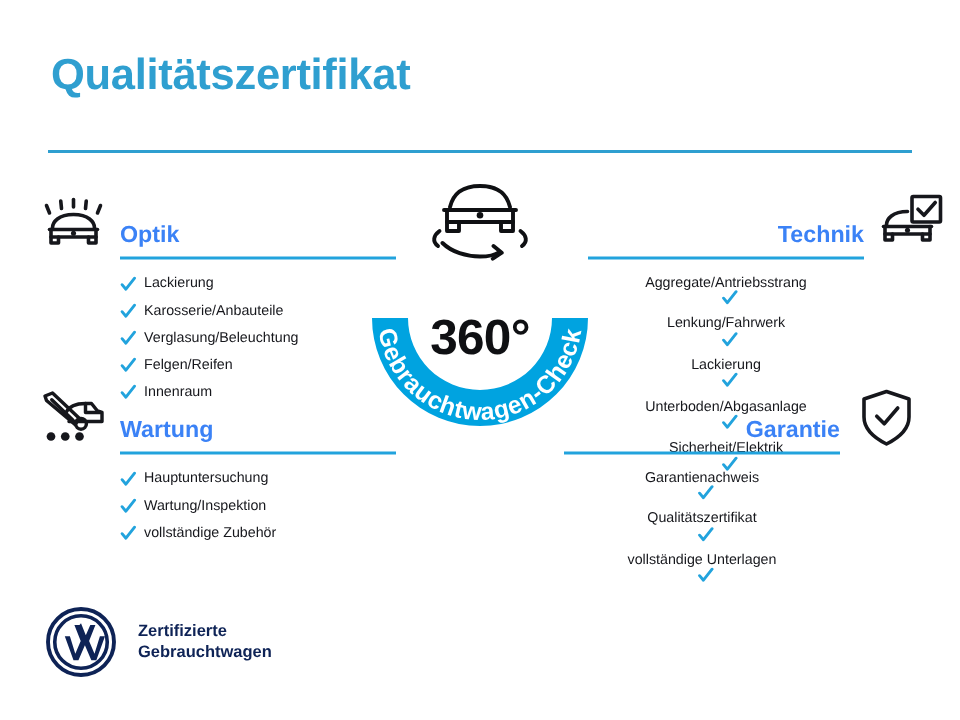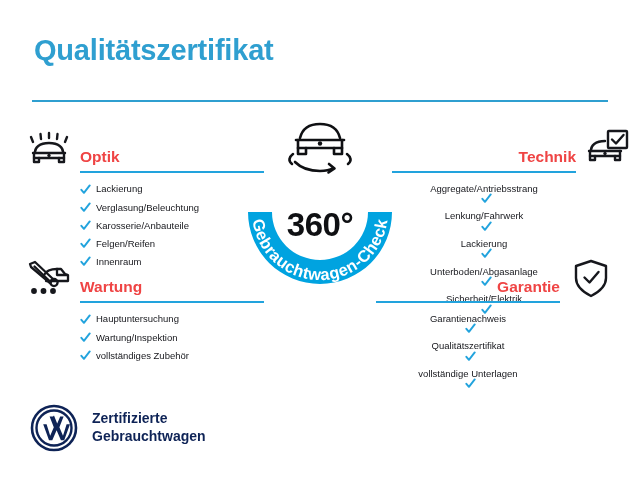--- a/index.html
+++ b/index.html
@@ -58,21 +58,21 @@
     height: 42px;
   }
   .block-tl .block-icon, .block-bl .block-icon { left: 2px; }
   .block-tr .block-icon, .block-br .block-icon { right: 2px; }
 
   .block-title {
     position: absolute;
     bottom: 8px;
     font-size: 15.5px;
     font-weight: bold;
-    color: #ef4444;
+    color: #3b82f6;
     white-space: nowrap;
   }
   .block-tl .block-title, .block-bl .block-title { left: 56px; }
   .block-tr .block-title, .block-br .block-title { right: 56px; }
 
   .head-rule {
     position: absolute;
     height: 1.6px;
     background: #22a3dd;
     bottom: 1px;
@@ -146,21 +146,21 @@
   .footer {
     position: absolute;
     left: 30px;
     top: 404px;
     display: flex;
     align-items: center;
   }
   .vw-logo { width: 48px; height: 48px; flex: 0 0 48px; }
   .footer-text {
     margin-left: 14px;
-    font-size: 14px;
+    font-size: 11px;
     font-weight: bold;
     color: #0e2356;
     line-height: 1.28;
     white-space: nowrap;
   }
 </style>
 </head>
 <body>
 
 <div class="page">
@@ -198,29 +198,29 @@
             </svg>
         </span>
         <span>Lackierung</span>
       </li>
       <li class="check-item">
         <span class="tick">
           <svg viewBox="0 0 12 12" width="11" height="11">
               <path d="M1.5 6.3 L4.3 9.6 L10.6 1.6" fill="none" stroke="#22a3dd" stroke-width="2.1" stroke-linecap="round" stroke-linejoin="round"></path>
             </svg>
         </span>
+        <span>Karosserie/Anbauteile</span>
+      </li>
+      <li class="check-item">
+        <span class="tick">
+          <svg viewBox="0 0 12 12" width="11" height="11">
+              <path d="M1.5 6.3 L4.3 9.6 L10.6 1.6" fill="none" stroke="#22a3dd" stroke-width="2.1" stroke-linecap="round" stroke-linejoin="round"></path>
+            </svg>
+        </span>
         <span>Verglasung/Beleuchtung</span>
-      </li>
-      <li class="check-item">
-        <span class="tick">
-          <svg viewBox="0 0 12 12" width="11" height="11">
-              <path d="M1.5 6.3 L4.3 9.6 L10.6 1.6" fill="none" stroke="#22a3dd" stroke-width="2.1" stroke-linecap="round" stroke-linejoin="round"></path>
-            </svg>
-        </span>
-        <span>Karosserie/Anbauteile</span>
       </li>
       <li class="check-item">
         <span class="tick">
           <svg viewBox="0 0 12 12" width="11" height="11">
               <path d="M1.5 6.3 L4.3 9.6 L10.6 1.6" fill="none" stroke="#22a3dd" stroke-width="2.1" stroke-linecap="round" stroke-linejoin="round"></path>
             </svg>
         </span>
         <span>Felgen/Reifen</span>
       </li>
       <li class="check-item">
@@ -269,21 +269,21 @@
             </svg>
         </span>
         <span>Wartung/Inspektion</span>
       </li>
       <li class="check-item">
         <span class="tick">
           <svg viewBox="0 0 12 12" width="11" height="11">
               <path d="M1.5 6.3 L4.3 9.6 L10.6 1.6" fill="none" stroke="#22a3dd" stroke-width="2.1" stroke-linecap="round" stroke-linejoin="round"></path>
             </svg>
         </span>
-        <span>vollständiges Zubehör</span>
+        <span>vollständige Zubehör</span>
       </li>
     </ul>
   </div>
 
   <div class="block block-tr">
     <div class="block-head">
       <span class="block-icon">
         <svg viewBox="0 0 46 42" width="46" height="42">
           <g fill="none" stroke="#16171c" stroke-width="2.4" stroke-linecap="round" stroke-linejoin="round">
             <path d="M7 22 C7 18 11 13 21 13"></path>

